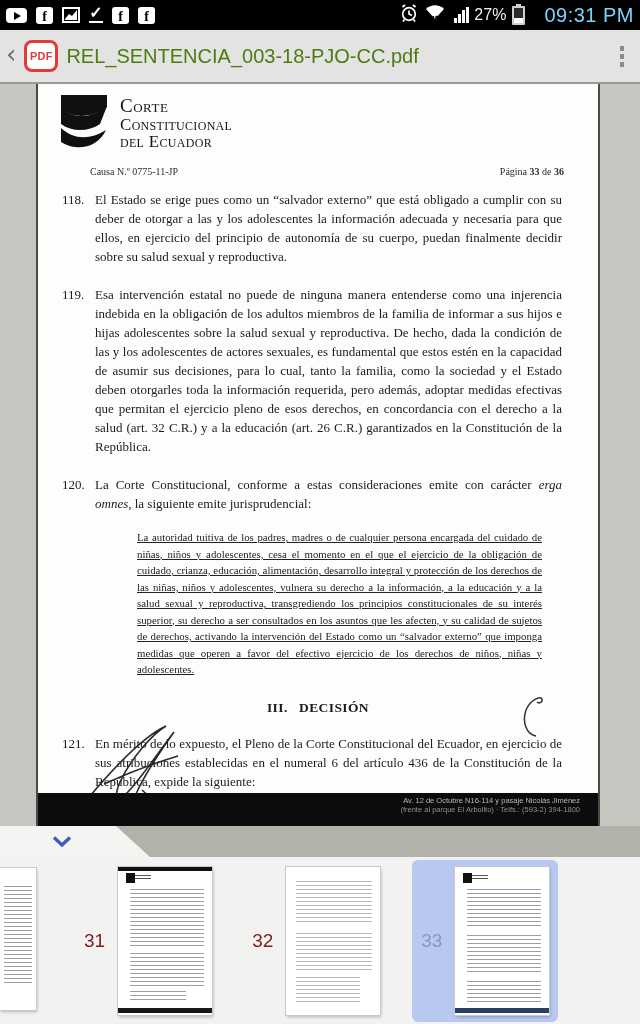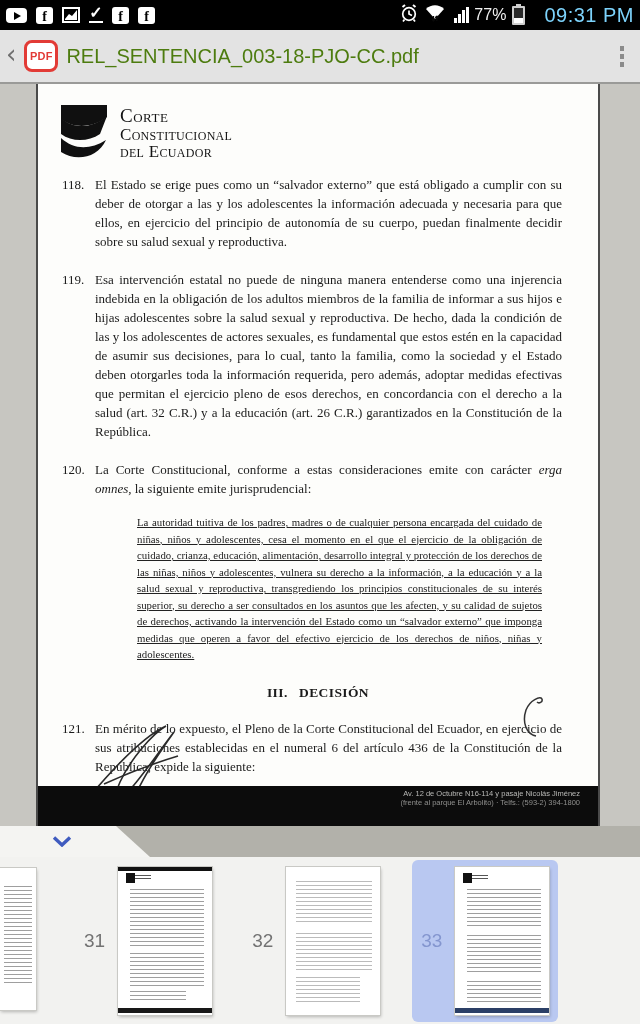--- a/index.html
+++ b/index.html
@@ -30,21 +30,21 @@
   .title-bar { height:54px; background:#e3e3e3; border-bottom:2px solid #9a9a98; display:flex; align-items:center; padding:0 10px 0 4px; }
   .back-chevron { color:#6f6f6f; font-size:26px; line-height:1; padding:0 4px 4px 2px; font-family:"DejaVu Sans",sans-serif; }
   .pdf-badge { width:34px; height:32px; background:#fff; border:3px solid #e23b36; border-radius:8px; color:#e23b36; font-weight:bold; font-size:11px; display:flex; align-items:center; justify-content:center; margin:0 8px 0 4px; letter-spacing:.3px; }
   .file-title { font-size:20px; color:#4d7c0f; flex:1; white-space:nowrap; overflow:hidden; }
   .overflow-menu { display:flex; flex-direction:column; gap:3px; padding:4px 6px; }
   .overflow-menu i { width:4px; height:5px; background:#8b8b8b; display:block; }
 
   
   .doc-area { position:relative; height:742px; background:#c7c6c1; }
   .page { position:absolute; left:36px; right:40px; top:0; bottom:0; background:#fdfdfb; border-left:2px solid #4a4a4a; border-right:2px solid #4a4a4a; overflow:hidden; font-family:"Liberation Serif", serif; color:#1b1b1b; }
-  .page-inner { padding:18px 0 0 0; }
+  .page-inner { padding:8px 0 0 0; }
 
   .logo-row { display:flex; align-items:flex-start; margin-left:22px; margin-top:2px; }
   .logo-mark { width:52px; height:58px; flex:0 0 auto; }
   .logo-text { margin-left:8px; margin-top:2px; line-height:1.04; color:#141414; }
   .logo-l1 { font-size:19px; font-variant:small-caps; letter-spacing:.5px; }
   .logo-l2 { font-size:17px; font-variant:small-caps; letter-spacing:.3px; }
   .logo-l3 { font-size:17px; font-variant:small-caps; letter-spacing:.3px; }
 
   .meta-row { display:flex; justify-content:space-between; font-size:10px; color:#2c2c2c; margin:14px 34px 0 52px; }
   .meta-row b { font-weight:bold; }
@@ -55,35 +55,35 @@
   .p118 { margin-top:13px; }
   .p119 { margin-top:19px; }
   .p120 { margin-top:19px; }
   .quote { font-size:10.8px; line-height:16.5px; text-align:justify; margin:16px 56px 2px 99px; color:#222;text-decoration:underline; }
   .section-heading { text-align:center; font-weight:bold; font-size:13.5px; margin-top:20px; letter-spacing:.4px; }
   .p121 { margin-top:17px; }
 
   .signature { position:absolute; left:44px; bottom:-4px; width:160px; height:110px; pointer-events:none; }
   .pen-mark { position:absolute; right:52px; top:612px; width:26px; height:44px; }
 
-  .page-footer { position:absolute; left:0; right:0; bottom:0; height:40px; background:#0c0c0c; overflow:hidden; text-align:right; padding:3px 18px 0 0; font-family:"Liberation Sans",sans-serif; }
+  .page-footer { position:absolute; left:0; right:0; bottom:0; height:33px; background:#0c0c0c; overflow:hidden; text-align:right; padding:3px 18px 0 0; font-family:"Liberation Sans",sans-serif; }
   .page-footer div { font-size:7.5px; line-height:9px; color:#b9b9b7; }
   .page-footer .f2 { color:#8f8f8d; }
 
   
   .collapse-row { height:31px; background:#b2b1aa; position:relative; }
   .collapse-tab { position:absolute; left:0; top:0; width:152px; height:31px; background:#f4f4f2; clip-path:polygon(0 0, 116px 0, 150px 100%, 0 100%); display:flex; align-items:center; }
   .collapse-tab svg { margin-left:52px; }
 
   
   .thumb-strip { height:167px; background:#f2f2f0; display:flex; align-items:center; overflow:hidden; }
   .thumb { background:#fff; box-shadow:0 0 0 1px #c9c9c5, 1px 2px 3px rgba(0,0,0,.25); position:relative; overflow:hidden; }
   .thumb-partial { width:36px; height:142px; margin-top:-4px; flex:0 0 auto; }
   .thumb-page { width:94px; height:148px; flex:0 0 auto; }
-  .page-num { font-size:19px; color:#737373; flex:0 0 auto; }
+  .page-num { font-size:19px; color:#7f1d1d; flex:0 0 auto; }
   .thumb-selected-box { background:#b9c8f1; border-radius:6px; display:flex; align-items:center; padding:7px 9px; margin-left:32px; flex:0 0 auto; }
   .thumb-selected-box .page-num { color:#8496cf; margin-right:13px; }
   .mini-logo { position:absolute; left:8px; top:6px; width:9px; height:10px; background:#111; }
   .mini-logo::after { content:""; position:absolute; left:9px; top:2px; width:16px; height:5px; background:repeating-linear-gradient(to bottom,#555 0 1px,transparent 1px 3px); }
   .tlines { position:absolute; background:repeating-linear-gradient(to bottom,#8e8e8e 0 1.5px,transparent 1.5px 4px); opacity:.85; }
   .tband-top { position:absolute; top:0; left:0; right:0; height:4px; background:#111; }
   .tband-bot { position:absolute; bottom:2px; left:0; right:0; height:5px; background:#181818; }
   .tband-bot.blue { background:#2b3f66; }
 </style>
 </head>
@@ -122,21 +122,21 @@
         <path d="M9.5 13 L9.5 18 M9.5 18 l-1.6-2 M9.5 18 l1.6-2" stroke="#0a0a0a" stroke-width="1.3" fill="none"></path>
         <path d="M12.8 18 L12.8 13 M12.8 13 l-1.5 2 M12.8 13 l1.5 2" stroke="#0a0a0a" stroke-width="1.3" fill="none"></path>
       </svg>
     </span>
     <span class="sig-bars">
       <i style="height:5px"></i>
         <i style="height:9px"></i>
         <i style="height:13px"></i>
         <i style="height:16px"></i>
     </span>
-    <span class="sb-pct">77%</span>
+    <span class="sb-pct">27%</span>
     <span class="battery-icon">
         <span class="fill"></span>
       </span>
     <span class="sb-time">09:31 PM</span>
   </div>
 </div>
 
 <div class="title-bar">
   <span class="back-chevron">‹</span>
   <span class="pdf-badge">PDF</span>
@@ -157,20 +157,26 @@
           <path d="M1 14 C14 26 33 24 47 12 L40 30 C28 38 12 38 1 30 Z" fill="#101010"></path>
           <path d="M1 34 C14 46 30 46 46 36 C38 54 16 58 1 48 Z" fill="#101010"></path>
         </svg>
         <div class="logo-text">
           <div class="logo-l1">Corte</div>
           <div class="logo-l2">Constitucional</div>
           <div class="logo-l3">del Ecuador</div>
         </div>
       </div>
 
+      <div class="meta-row">
+        <span>Causa N.º 0775-11-JP</span>
+        <span>
+          <span>Página</span>&nbsp;<b>33</b>&nbsp;<span>de</span>&nbsp;<b>36</b>
+        </span>
+      </div>
 
       <div class="body-text">
         <div class="para p118">
           <span class="pnum">118.</span><span>El Estado se erige pues como un “salvador externo” que está obligado a cumplir con su deber de otorgar a las y los adolescentes la información adecuada y necesaria para que ellos, en ejercicio del principio de autonomía de su cuerpo, puedan finalmente decidir sobre su salud sexual y reproductiva.</span>
         </div>
         <div class="para p119">
           <span class="pnum">119.</span><span>Esa intervención estatal no puede de ninguna manera entenderse como una injerencia indebida en la obligación de los adultos miembros de la familia de informar a sus hijos e hijas adolescentes sobre la salud sexual y reproductiva. De hecho, dada la condición de las y los adolescentes de actores sexuales, es fundamental que estos estén en la capacidad de asumir sus decisiones, para lo cual, tanto la familia, como la sociedad y el Estado deben otorgarles toda la información requerida, pero además, adoptar medidas efectivas que permitan el ejercicio pleno de esos derechos, en concordancia con el derecho a la salud (art. 32 C.R.) y a la educación (art. 26 C.R.) garantizados en la Constitución de la República.</span>
         </div>
         <div class="para p120">
           <span class="pnum">120.</span><span>La Corte Constitucional, conforme a estas consideraciones emite con carácter </span><i>erga omnes</i><span>, la siguiente emite jurisprudencial:</span>

